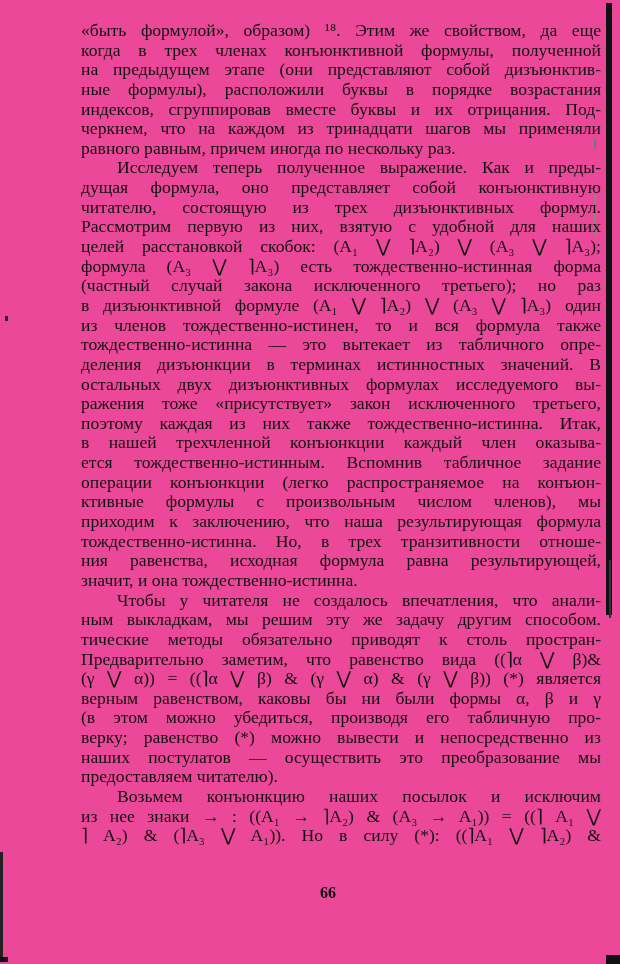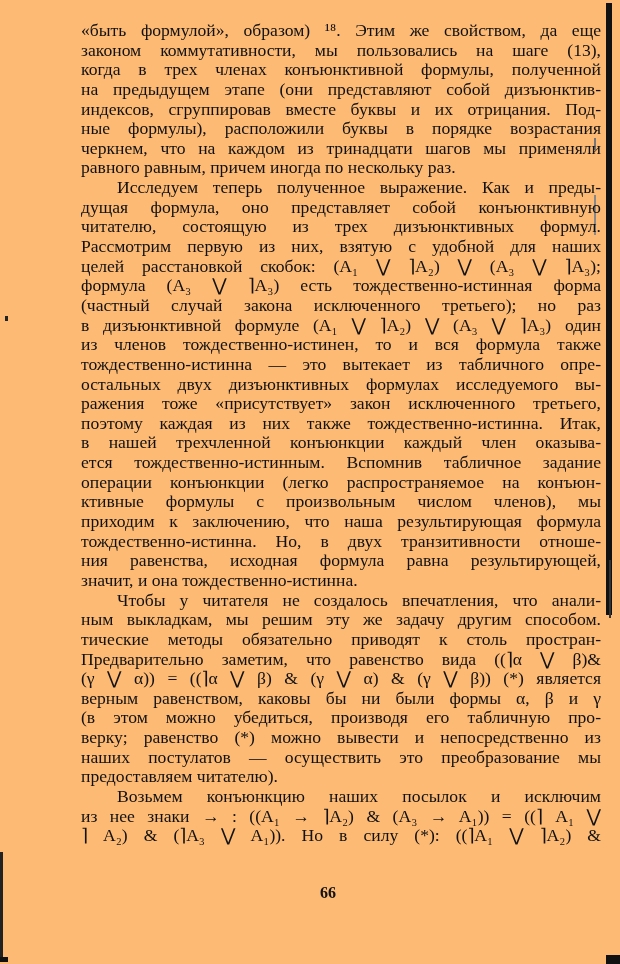--- a/index.html
+++ b/index.html
@@ -1,19 +1,19 @@
 <!DOCTYPE html>
 <html><head>
 <meta charset="utf-8">
 <style>
   html, body { margin: 0; padding: 0; background: #ffffff; }
   body { width: 620px; height: 964px; position: relative; overflow: hidden; }
   .page {
     position: absolute; left: 0; top: 0; width: 620px; height: 964px;
-    background: #fdba74;
+    background: #ec4899;
     font-family: "Liberation Serif", "DejaVu Serif", serif;
     color: #111111;
   }
   .text-block {
     position: absolute; left: 81px; top: 21px; width: 520px;
   }
   .line {
     display: block;
     height: 19.65px;
     line-height: 19.65px;
@@ -59,46 +59,46 @@
   <div class="scan-bar-right-thin"></div>
   <div class="scan-bar-left"></div>
   <div class="scan-foot-left"></div>
   <div class="scan-block-br"></div>
   <div class="speck" style="left:5px;top:316px;width:3px;height:5px;"></div>
   <div class="speck" style="left:594px;top:138px;width:2px;height:12px;background:#777;"></div>
   <div class="speck" style="left:594px;top:195px;width:2px;height:40px;background:#888;"></div>
 
   <div class="text-block">
     <span class="line">«быть формулой», образом) ¹⁸. Этим же свойством, да еще</span>
-    <span class="line">законом коммутативности, мы пользовались на шаге (13),</span>
     <span class="line">когда в трех членах конъюнктивной формулы, полученной</span>
     <span class="line">на предыдущем этапе (они представляют собой дизъюнктив-</span>
+    <span class="line">ные формулы), расположили буквы в порядке возрастания</span>
     <span class="line">индексов, сгруппировав вместе буквы и их отрицания. Под-</span>
-    <span class="line">ные формулы), расположили буквы в порядке возрастания</span>
     <span class="line">черкнем, что на каждом из тринадцати шагов мы применяли</span>
     <span class="line last">равного равным, причем иногда по нескольку раз.</span>
     <span class="line indent">Исследуем теперь полученное выражение. Как и преды-</span>
     <span class="line">дущая формула, оно представляет собой конъюнктивную</span>
     <span class="line">читателю, состоящую из трех дизъюнктивных формул.</span>
     <span class="line">Рассмотрим первую из них, взятую с удобной для наших</span>
     <span class="line">целей расстановкой скобок: (A₁ ⋁ ⌉A₂) ⋁ (A₃ ⋁ ⌉A₃);</span>
     <span class="line">формула (A₃ ⋁ ⌉A₃) есть тождественно-истинная форма</span>
     <span class="line">(частный случай закона исключенного третьего); но раз</span>
     <span class="line">в дизъюнктивной формуле (A₁ ⋁ ⌉A₂) ⋁ (A₃ ⋁ ⌉A₃) один</span>
     <span class="line">из членов тождественно-истинен, то и вся формула также</span>
     <span class="line">тождественно-истинна — это вытекает из табличного опре-</span>
+    <span class="line">деления дизъюнкции в терминах истинностных значений. В</span>
     <span class="line">остальных двух дизъюнктивных формулах исследуемого вы-</span>
     <span class="line">ражения тоже «присутствует» закон исключенного третьего,</span>
     <span class="line">поэтому каждая из них также тождественно-истинна. Итак,</span>
     <span class="line">в нашей трехчленной конъюнкции каждый член оказыва-</span>
     <span class="line">ется тождественно-истинным. Вспомнив табличное задание</span>
     <span class="line">операции конъюнкции (легко распространяемое на конъюн-</span>
     <span class="line">ктивные формулы с произвольным числом членов), мы</span>
     <span class="line">приходим к заключению, что наша результирующая формула</span>
-    <span class="line">тождественно-истинна. Но, в двух транзитивности отноше-</span>
+    <span class="line">тождественно-истинна. Но, в трех транзитивности отноше-</span>
     <span class="line">ния равенства, исходная формула равна результирующей,</span>
     <span class="line last">значит, и она тождественно-истинна.</span>
     <span class="line indent">Чтобы у читателя не создалось впечатления, что анали-</span>
     <span class="line">ным выкладкам, мы решим эту же задачу другим способом.</span>
     <span class="line">тические методы обязательно приводят к столь простран-</span>
     <span class="line">Предварительно заметим, что равенство вида ((⌉α ⋁ β)&amp;</span>
     <span class="line">(γ ⋁ α)) = ((⌉α ⋁ β) &amp; (γ ⋁ α) &amp; (γ ⋁ β)) (*) является</span>
     <span class="line">верным равенством, каковы бы ни были формы α, β и γ</span>
     <span class="line">(в этом можно убедиться, производя его табличную про-</span>
     <span class="line">верку; равенство (*) можно вывести и непосредственно из</span>

